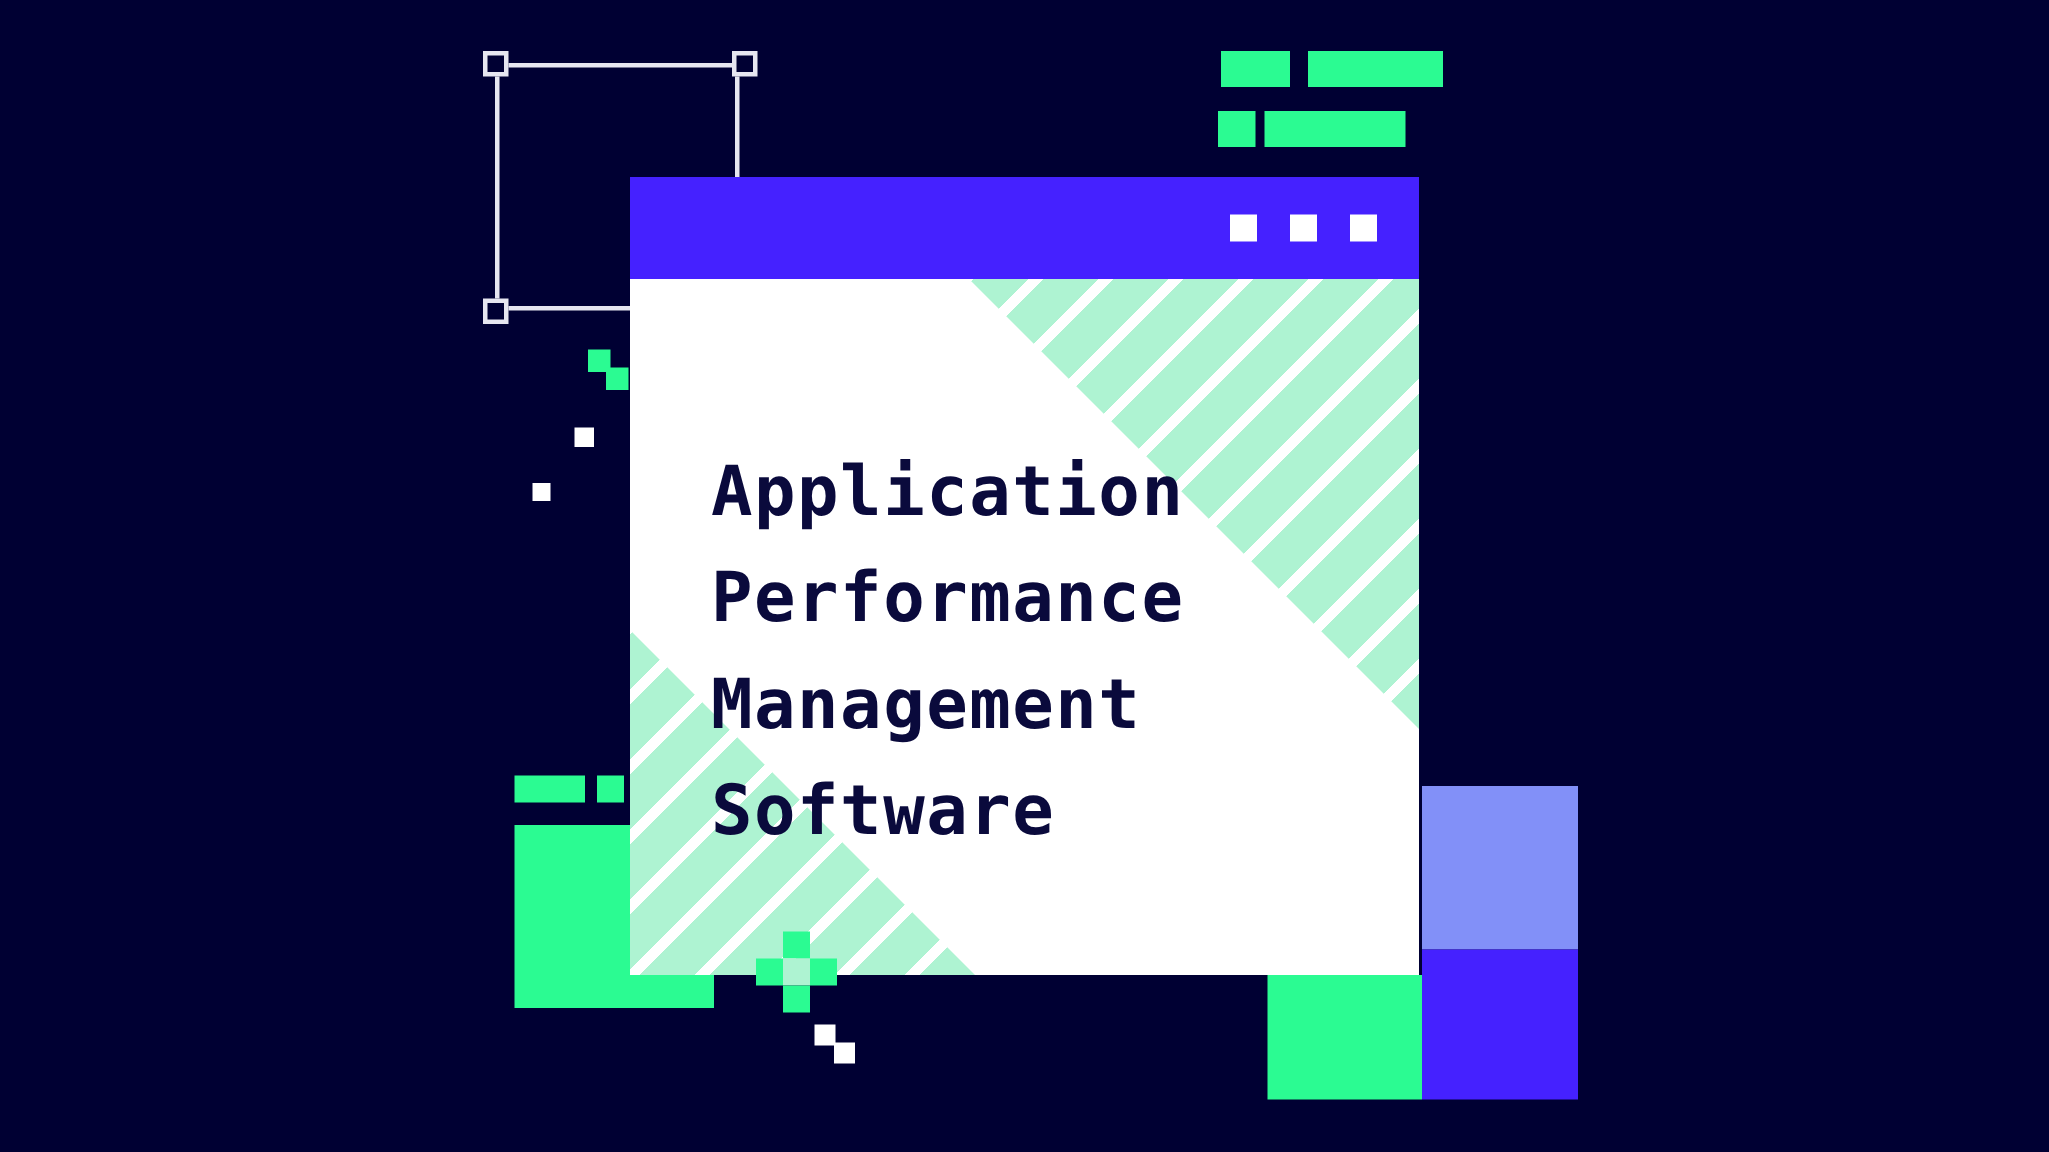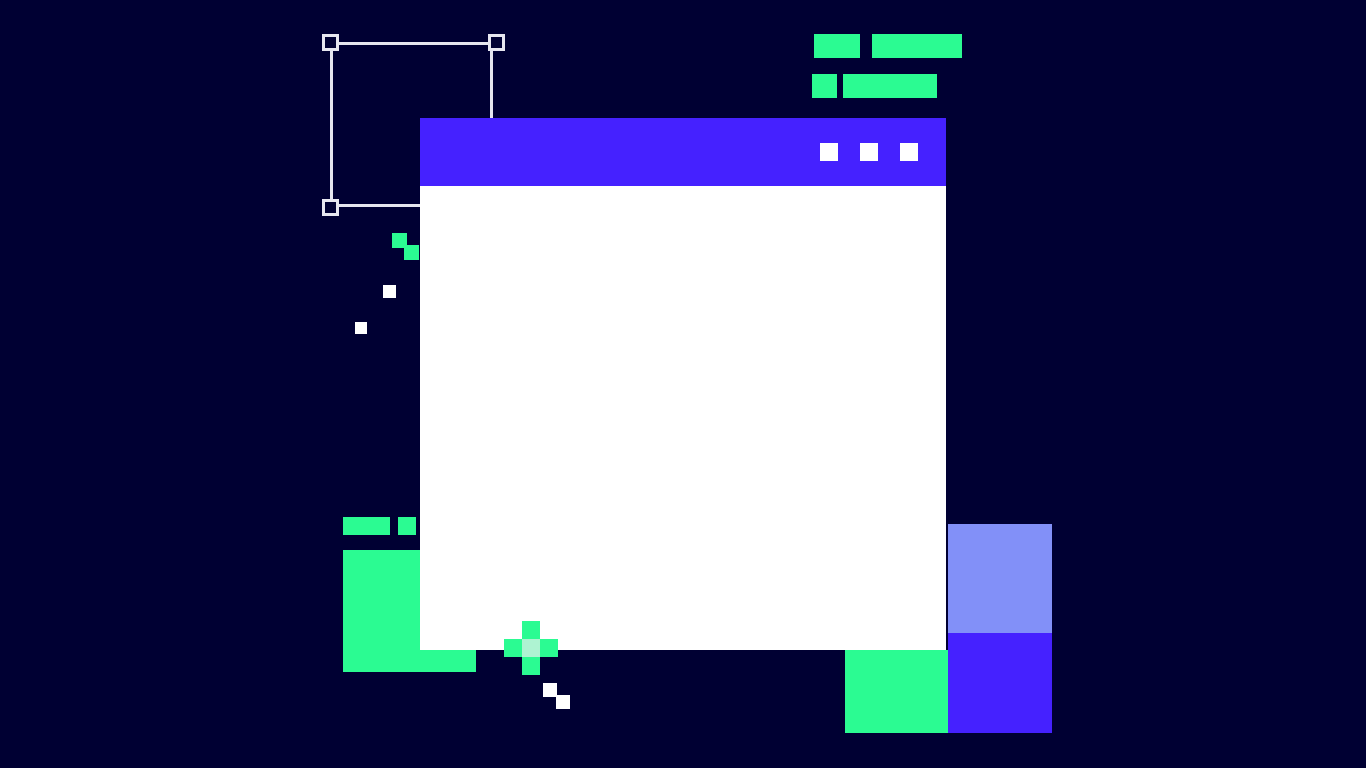--- a/index.html
+++ b/index.html
@@ -149,20 +149,28 @@
   <div class="block-green" style="left:845px;top:650px;width:103px;height:83px;"></div>
 
   <div id="window">
 
     <div id="titlebar">
       <span class="tb-dot"></span>
       <span class="tb-dot"></span>
       <span class="tb-dot"></span>
     </div>
 
+    <div id="content">
+      <div class="stripes" id="stripes-tr"></div>
+      <div class="stripes" id="stripes-bl"></div>
+      <h1 id="headline">Application
+Performance
+Management
+Software</h1>
+    </div>
 
   </div>
 
   <div class="sq green" style="left:522px;top:621px;width:18px;height:18px;"></div>
   <div class="sq green" style="left:504px;top:639px;width:18px;height:18px;"></div>
   <div class="sq mint" style="left:522px;top:639px;width:18px;height:18px;"></div>
   <div class="sq green" style="left:540px;top:639px;width:18px;height:18px;"></div>
   <div class="sq green" style="left:522px;top:657px;width:18px;height:18px;"></div>
 
   <div class="sq white" style="left:543px;top:683px;width:14px;height:14px;"></div>

